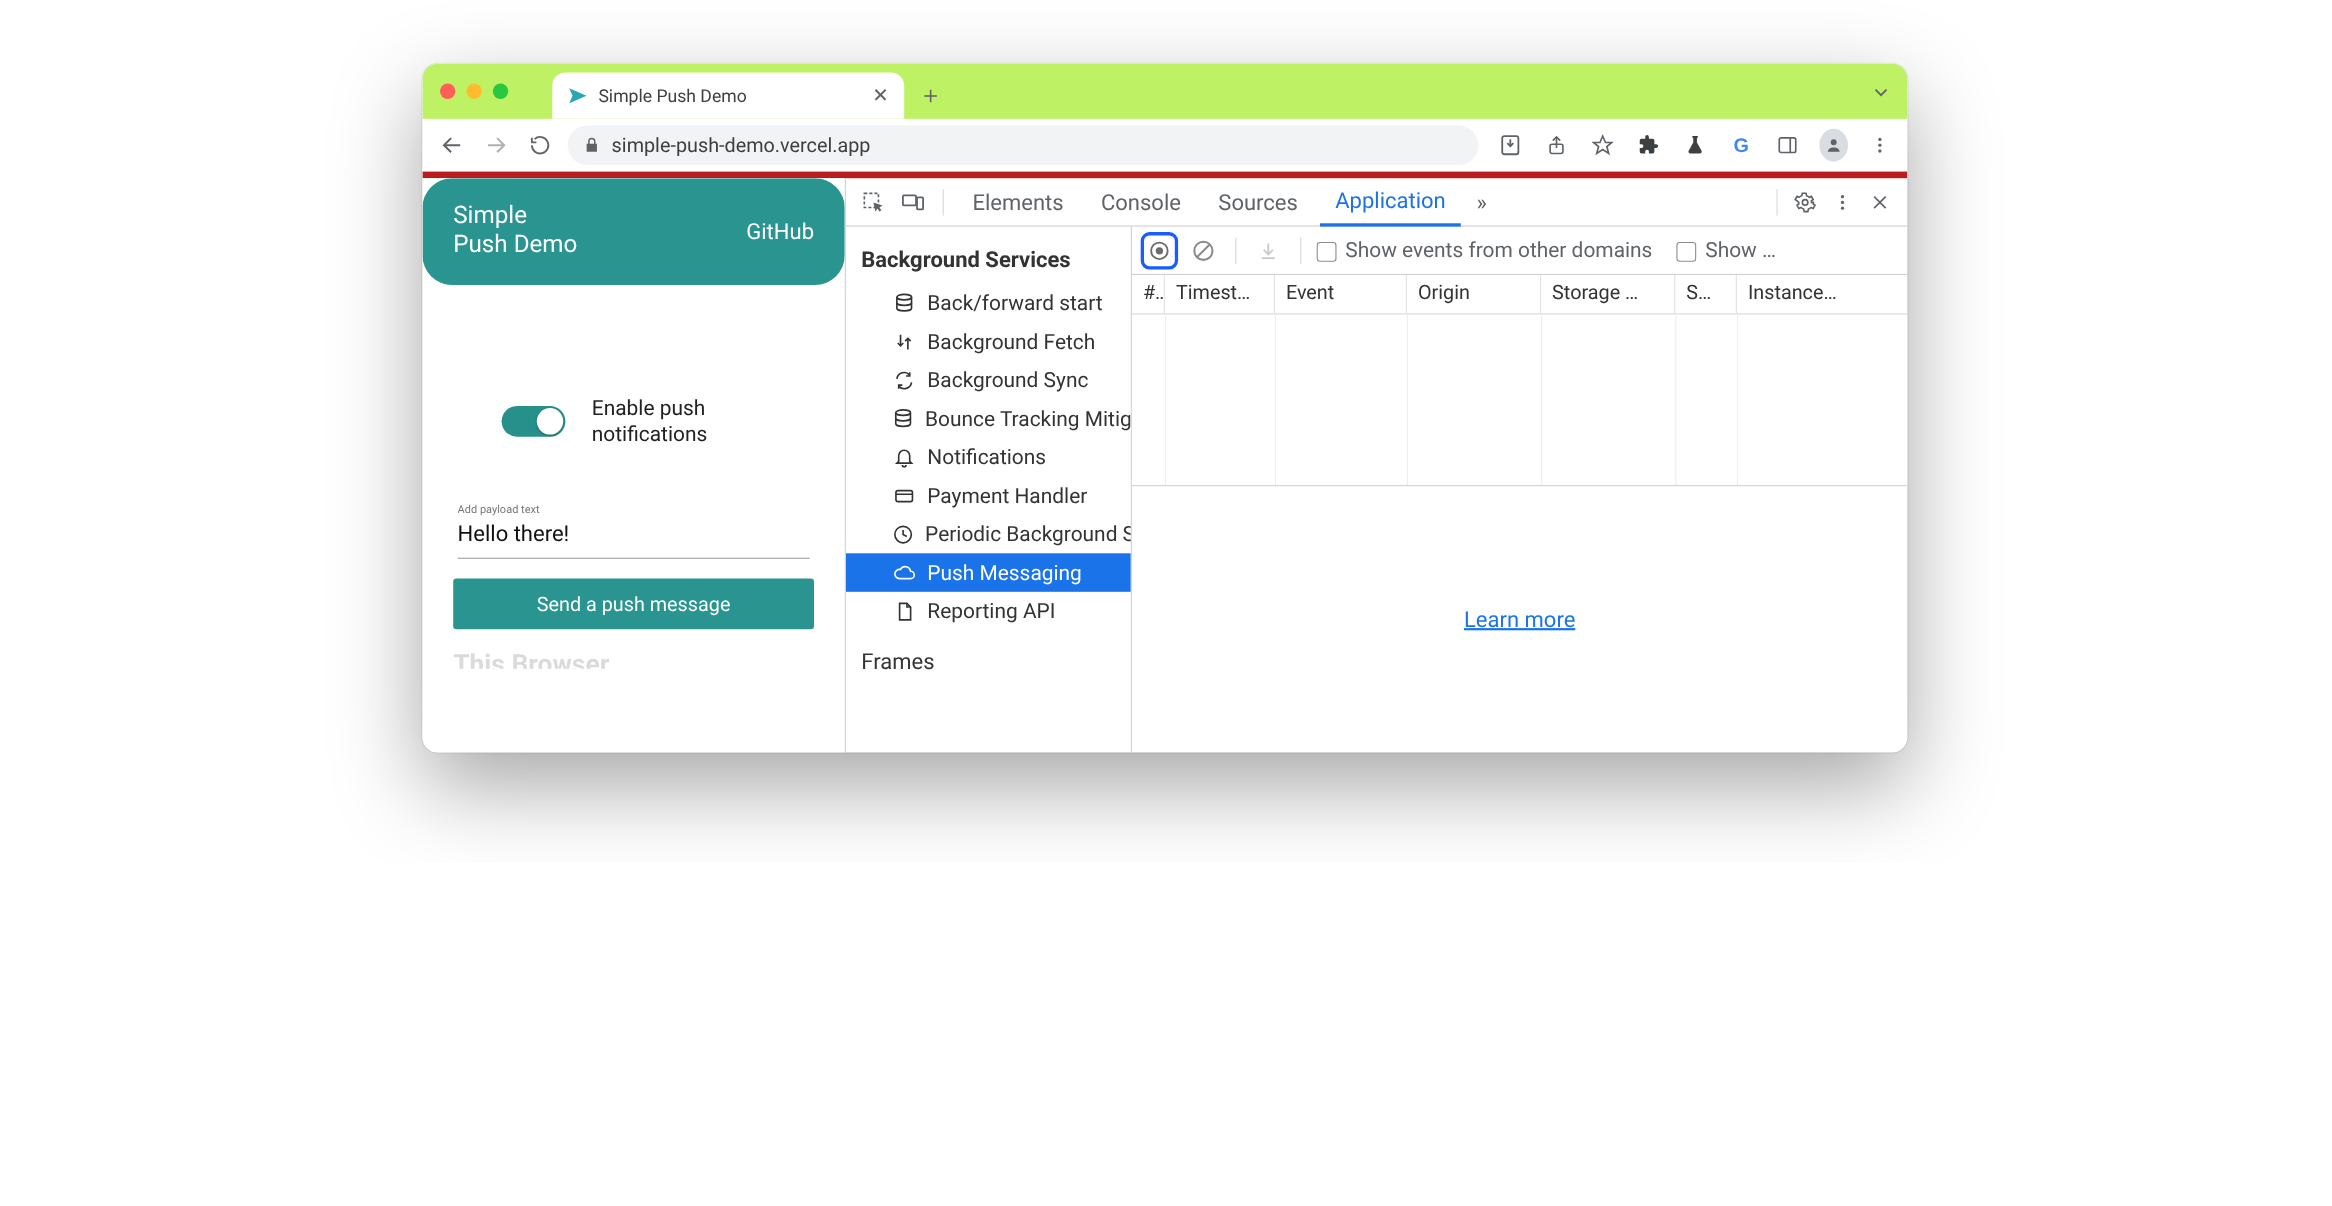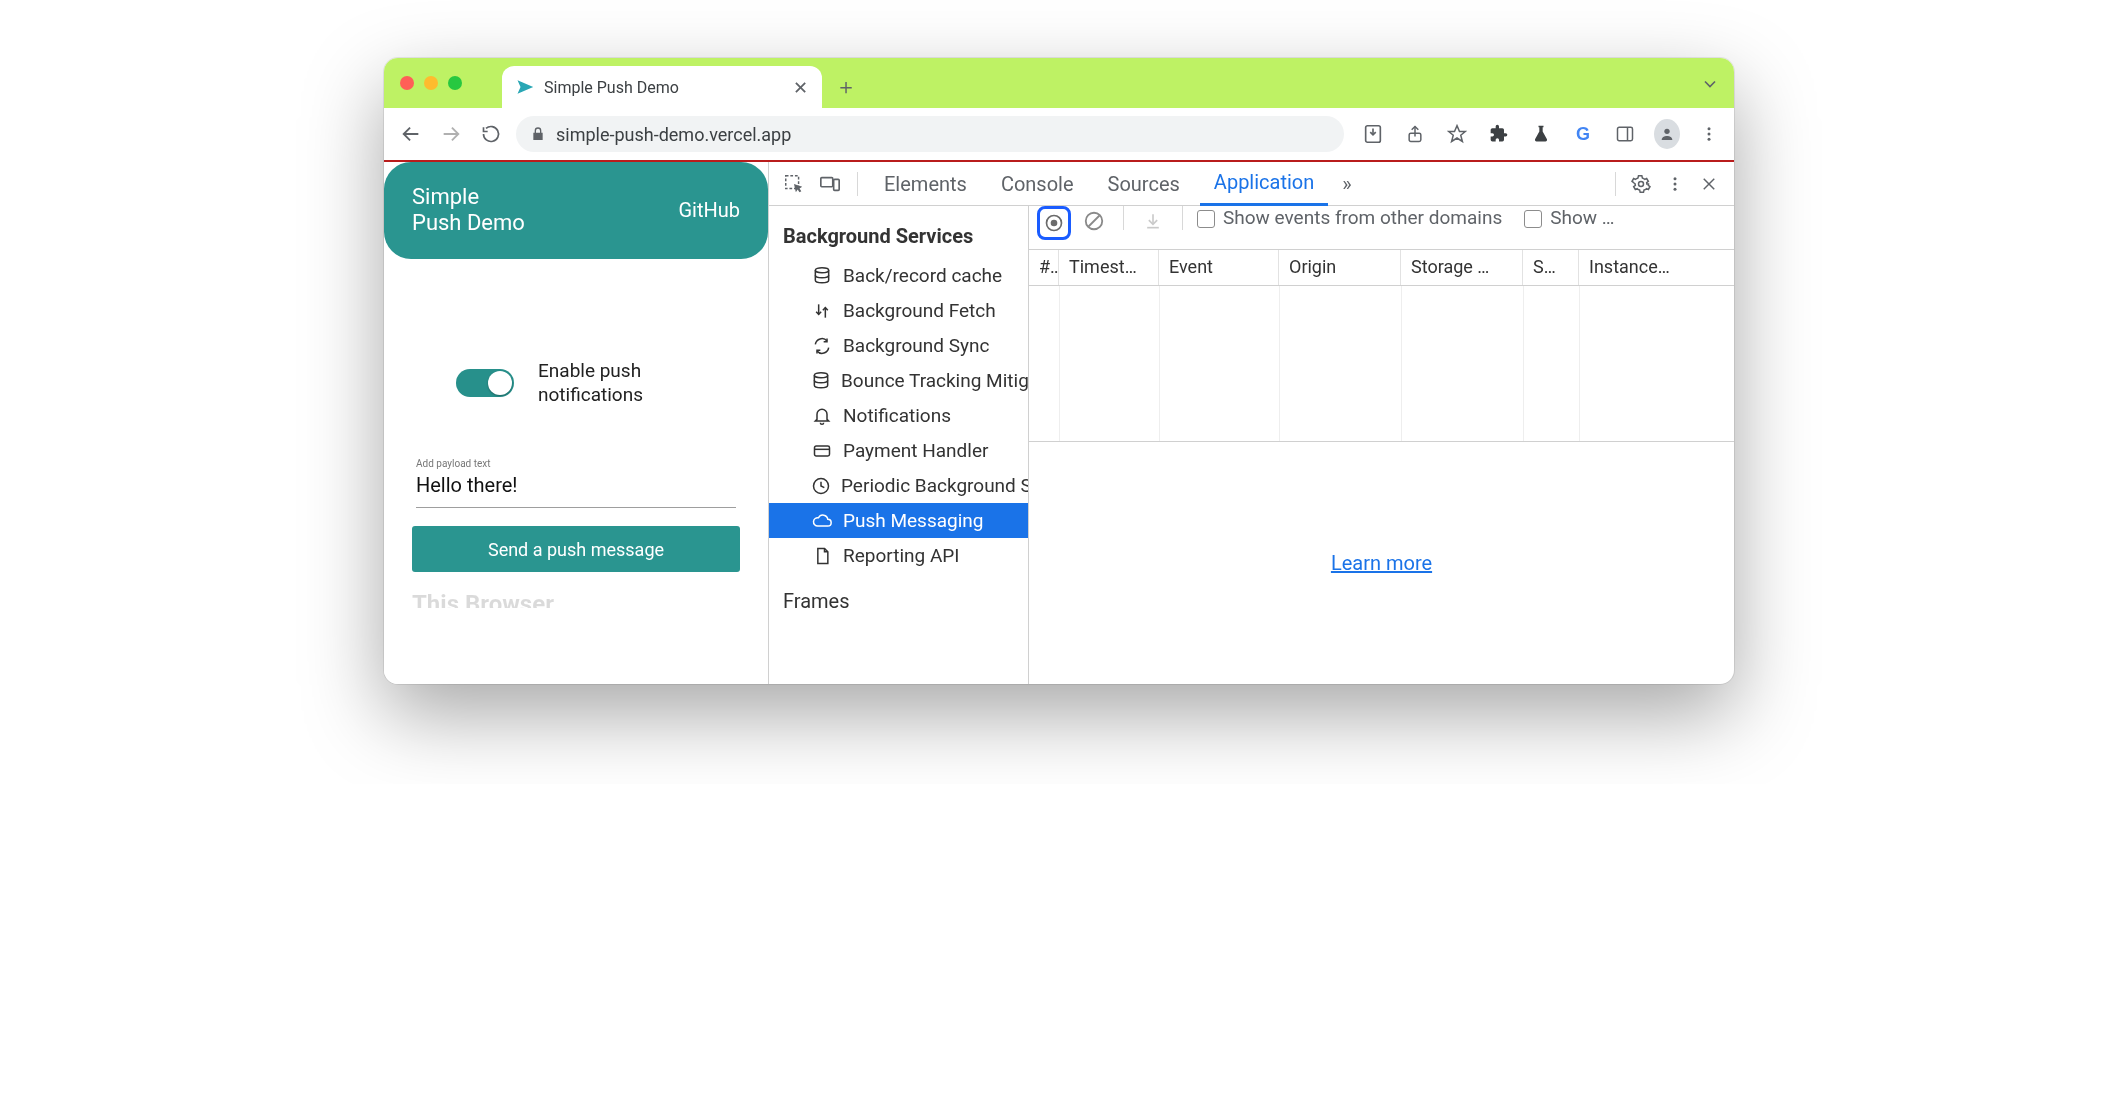--- a/index.html
+++ b/index.html
@@ -18,21 +18,21 @@
   .tab {
     margin-left:110px; height:42px; background:#fff; border-radius:12px 12px 0 0;
     display:flex; align-items:center; padding:0 14px; gap:10px; min-width:320px;
   }
   .tab .icon { width:18px; height:18px; color:#2aa7b5; }
   .tab .title { font-size:16px; color:#3c4043; flex:1; white-space:nowrap; }
   .tab .close { font-size:18px; color:#5f6368; cursor:pointer; }
   .newtab { width:36px; height:36px; display:flex; align-items:center; justify-content:center; font-size:22px; color:#5f6368; margin-left:6px; margin-bottom:3px; cursor:pointer; }
   .tabbar .chev { position:absolute; right:14px; top:16px; color:#5f6368; }
   
-  .addrbar { height:54px; background:#fff; border-bottom:2px solid #b91c1c; display:flex; align-items:center; padding:0 12px; gap:10px; }
+  .addrbar { height:54px; background:#fff; border-bottom:6px solid #b91c1c; display:flex; align-items:center; padding:0 12px; gap:10px; }
   .navbtn { width:30px; height:30px; display:flex; align-items:center; justify-content:center; color:#5f6368; cursor:pointer; }
   .navbtn.disabled { color:#b0b0b0; }
   .omnibox { flex:1; height:36px; background:#f1f3f4; border-radius:18px; display:flex; align-items:center; padding:0 14px; gap:10px; color:#3c4043; font-size:18px; }
   .omnibox .lock { color:#5f6368; }
   .rico { width:26px; height:26px; display:flex; align-items:center; justify-content:center; color:#5f6368; cursor:pointer; margin-left:6px; }
   .avatar { width:30px; height:30px; border-radius:50%; background:#d9dde1; color:#5f6368; display:flex; align-items:center; justify-content:center; font-size:16px; }
   
   .content { flex:1; display:flex; min-height:0; }
   
   .page { width:384px; background:#fff; display:flex; flex-direction:column; overflow:hidden; }
@@ -58,21 +58,21 @@
   .dt-tab.active { color:#1a73e8; border-bottom:3px solid #1a73e8; font-weight:400; height:44px; }
   .dt-tabs .dt-right { margin-left:auto; display:flex; align-items:center; gap:4px; }
   .dt-body { flex:1; display:flex; min-height:0; }
   .dt-side { width:260px; border-right:1px solid #d0d0d0; overflow:hidden; }
   .dt-side h3 { font-size:20px; font-weight:700; color:#333; margin:18px 0 10px 14px; }
   .bs-item { display:flex; align-items:center; gap:10px; padding:6px 10px 6px 42px; font-size:19px; color:#333; white-space:nowrap; overflow:hidden; cursor:pointer; }
   .bs-item.selected { background:#1a73e8; color:#fff; }
   .bs-item .ic { width:22px; display:flex; justify-content:center; color:inherit; }
   .frames-hdr { font-size:20px; color:#333; margin:16px 0 0 14px; }
   .dt-main { flex:1; display:flex; flex-direction:column; min-width:0; }
-  .dt-toolbar { height:44px; border-bottom:1px solid #d0d0d0; display:flex; align-items:flex-start; padding:0 8px; gap:8px; color:#5f6368; font-size:19px; white-space:nowrap; overflow:hidden; }
+  .dt-toolbar { height:44px; border-bottom:1px solid #d0d0d0; display:flex; align-items:center; padding:0 8px; gap:8px; color:#5f6368; font-size:19px; white-space:nowrap; overflow:hidden; }
   .record-btn { width:34px; height:34px; border:3px solid #1a5cff; border-radius:8px; display:flex; align-items:center; justify-content:center; cursor:pointer; }
   .dt-htable { display:flex; height:36px; border-bottom:1px solid #d0d0d0; font-size:18px; color:#333; }
   .th { padding:6px 10px; border-right:1px solid #e2e2e2; overflow:hidden; white-space:nowrap; text-overflow:ellipsis; }
   .grid { flex:0 0 156px; border-bottom:1px solid #d0d0d0; position:relative; background:#fff; overflow:hidden; }
   .grid .vline { position:absolute; top:0; bottom:0; width:1px; background:#eee; }
   .empty { flex:1; display:flex; flex-direction:column; align-items:center; justify-content:center; gap:16px; color:#5f6368; font-size:20px; }
   .roundbtn { width:36px; height:36px; border:1px solid #ccc; background:#f1f1f1; border-radius:4px; display:inline-flex; align-items:center; justify-content:center; }
   .learn { color:#1a73e8; text-decoration:underline; cursor:pointer; }
   .chk { width:18px; height:18px; border:1.5px solid #8c8c8c; border-radius:3px; display:inline-block; vertical-align:middle; margin-right:8px; }
   .gicon { font-family:Arial,sans-serif; font-weight:700; font-size:18px; }
@@ -269,21 +269,21 @@
             <h3>Background Services</h3>
 
             <div class="bs-item">
                 <span class="ic">
                   <svg width="20" height="20" viewBox="0 0 24 24" fill="none" stroke="currentColor" stroke-width="1.8">
                     <ellipse cx="12" cy="5" rx="8" ry="3"></ellipse>
                     <path d="M4 5v6c0 1.7 3.6 3 8 3s8-1.3 8-3V5"></path>
                     <path d="M4 11v6c0 1.7 3.6 3 8 3s8-1.3 8-3v-6"></path>
                   </svg>
                 </span>
-                <span>Back/record cache</span>
+                <span>Back/forward start</span>
               </div>
 
             <div class="bs-item">
                 <span class="ic">
                   <svg width="20" height="20" viewBox="0 0 24 24" fill="none" stroke="currentColor" stroke-width="1.8">
                     <path d="M8 4v12"></path>
                     <polyline points="5 13 8 16 11 13"></polyline>
                     <path d="M16 20V8"></path>
                     <polyline points="13 11 16 8 19 11"></polyline>
                   </svg>

